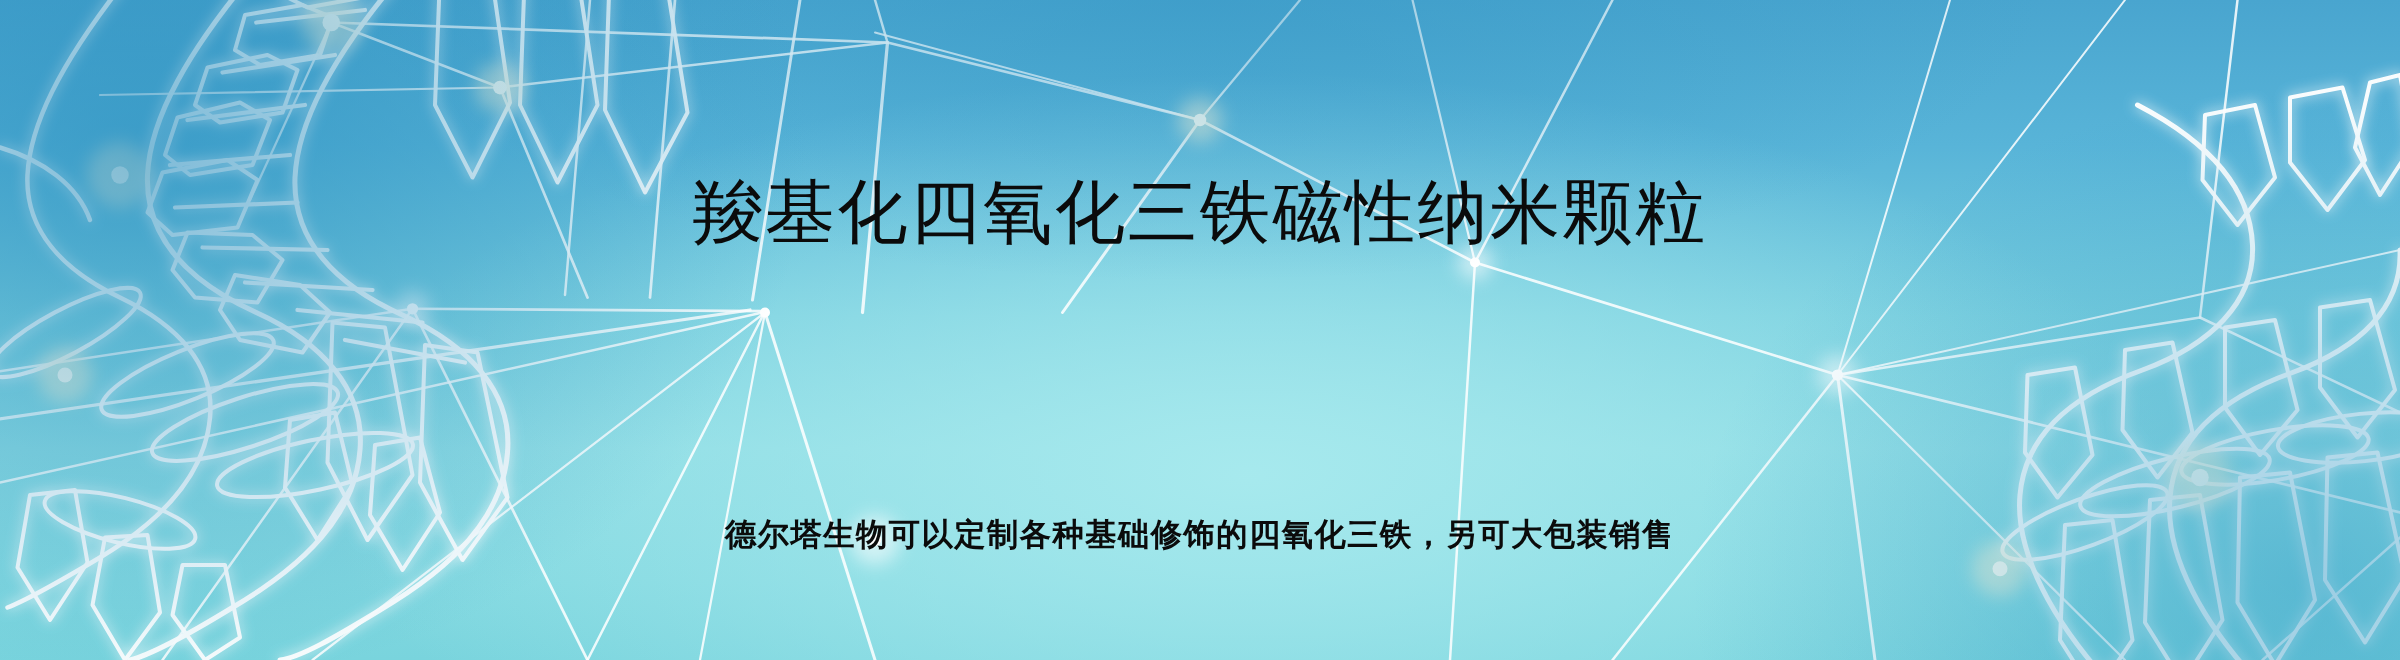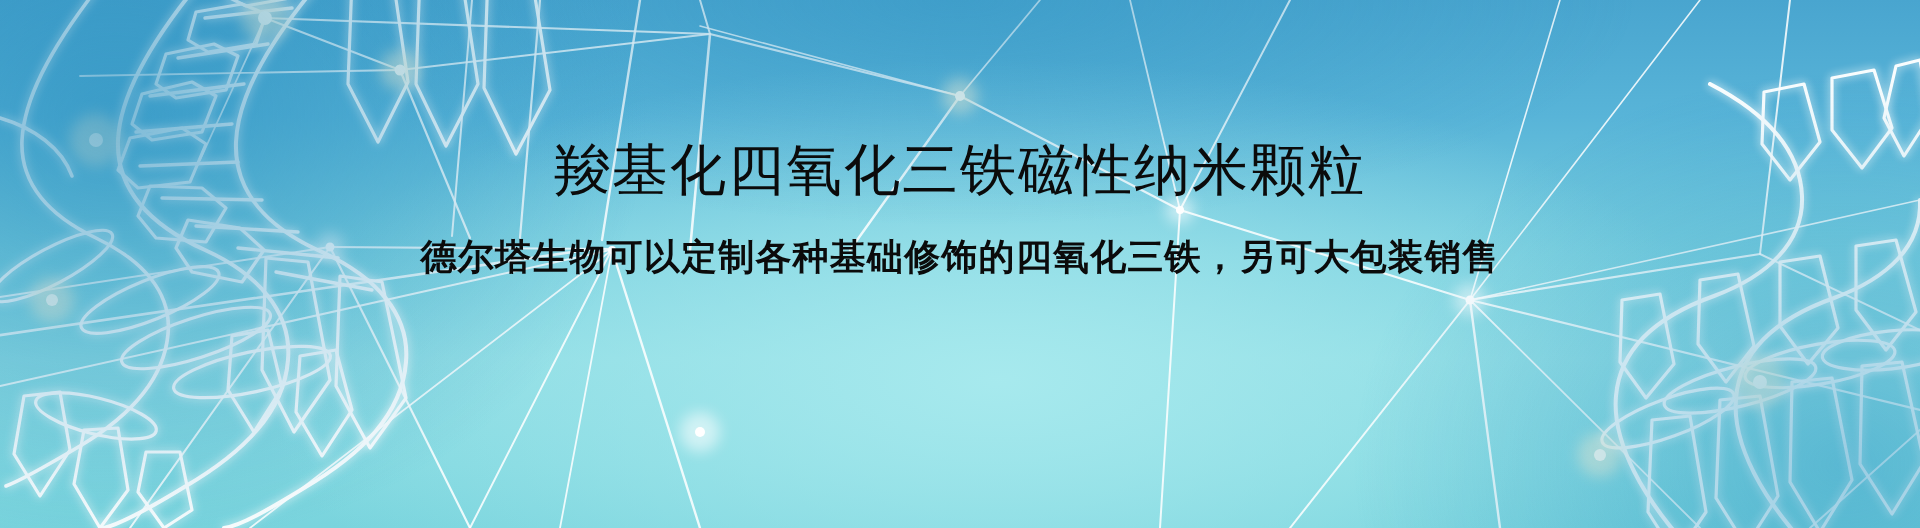--- a/index.html
+++ b/index.html
@@ -29,35 +29,35 @@
 
   .netline { stroke:#ffffff; fill:none; stroke-linecap:round; }
 
   .helix-stroke { fill:none; stroke:#ffffff; stroke-linejoin:round; stroke-linecap:round; }
 
   .glow-soft { filter: blur(7px); opacity:.55; }
 
   
   #content {
     position:absolute; left:0; top:0; width:1920px; height:444px;
-    display:flex; flex-direction:column; align-items:center; justify-content:flex-start;
+    display:flex; flex-direction:column; align-items:center; justify-content:space-between;
     text-align:center;
   }
   #title {
     margin-top:140px;
     font-size:56px;
     line-height:1.06;
     font-weight:400;
     color:#0b0b0b;
     letter-spacing:2px;
     white-space:nowrap;
   }
   #subtitle {
     margin-top:34px;
-    font-size:36px;
+    font-size:25px;
     font-weight:700;
     color:#0b0b0b;
     letter-spacing:1.2px;
     white-space:nowrap;
   }
 </style>
 </head>
 <body>
 
 <div id="banner">

